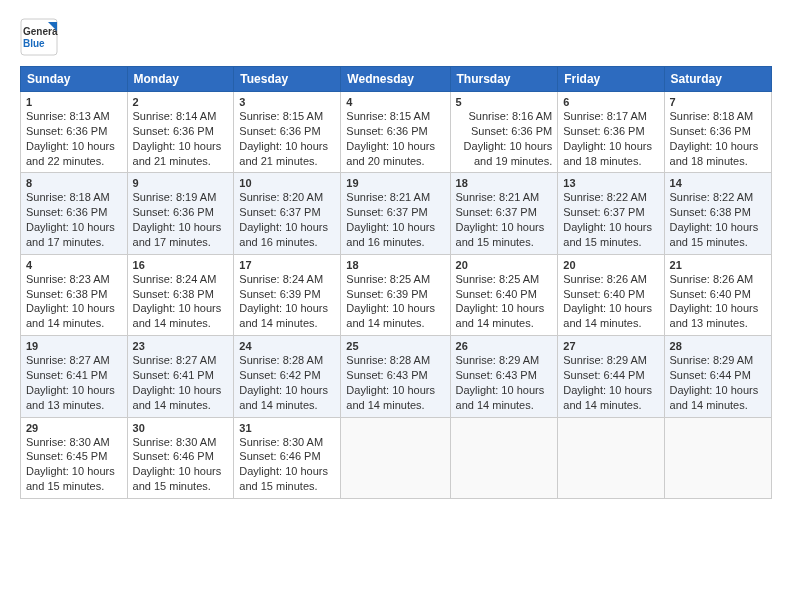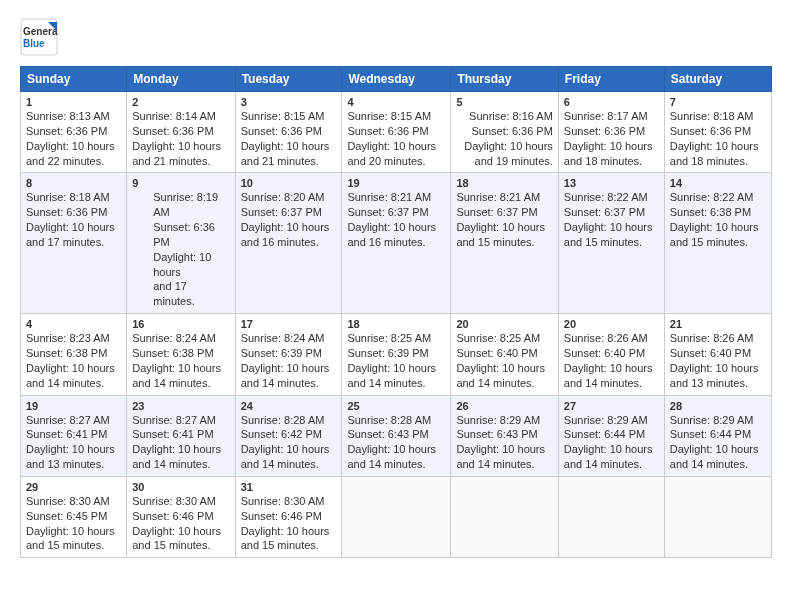--- a/index.html
+++ b/index.html
@@ -171,21 +171,21 @@
         <tr>
           <td>
             <span class="day-num">8</span>
             <div class="cell-text" style="white-space: pre-line;">Sunrise: 8:18 AM
 Sunset: 6:36 PM
 Daylight: 10 hours
 and 17 minutes.</div>
           </td>
           <td>
             <span class="day-num">9</span>
-            <div class="cell-text" style="white-space: pre-line; margin-left: 21px;">Sunrise: 8:19 AM
+            <div class="cell-text" style="white-space: pre-line;">Sunrise: 8:19 AM
 Sunset: 6:36 PM
 Daylight: 10 hours
 and 17 minutes.</div>
           </td>
           <td>
             <span class="day-num">10</span>
             <div class="cell-text" style="white-space: pre-line;">Sunrise: 8:20 AM
 Sunset: 6:37 PM
 Daylight: 10 hours
 and 16 minutes.</div>

